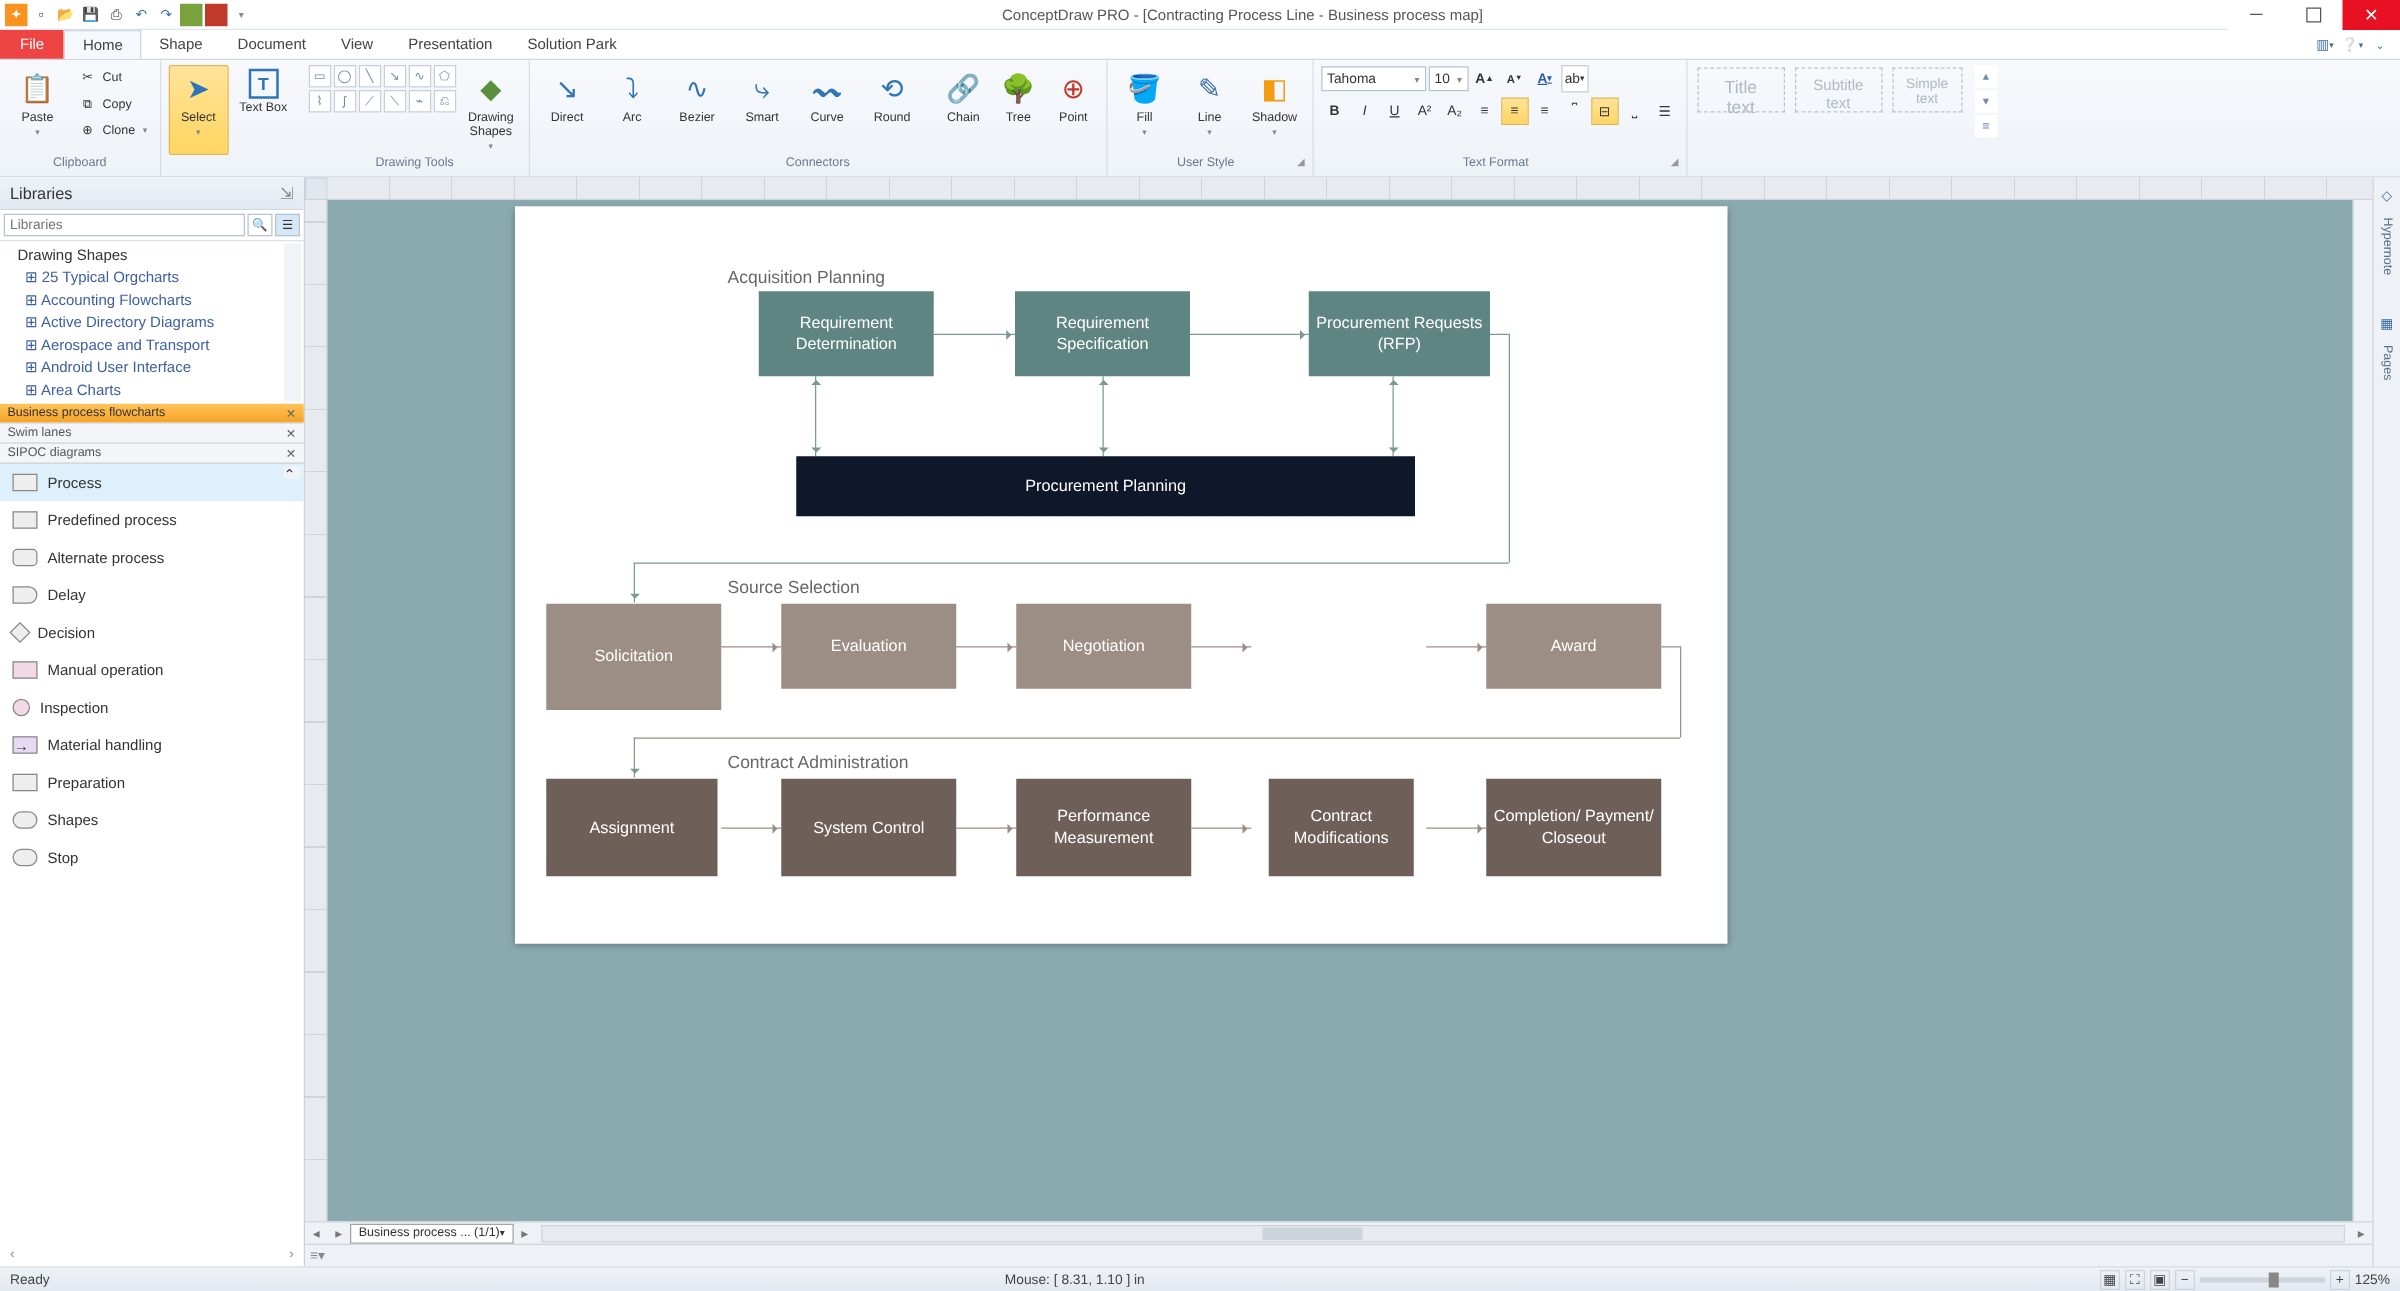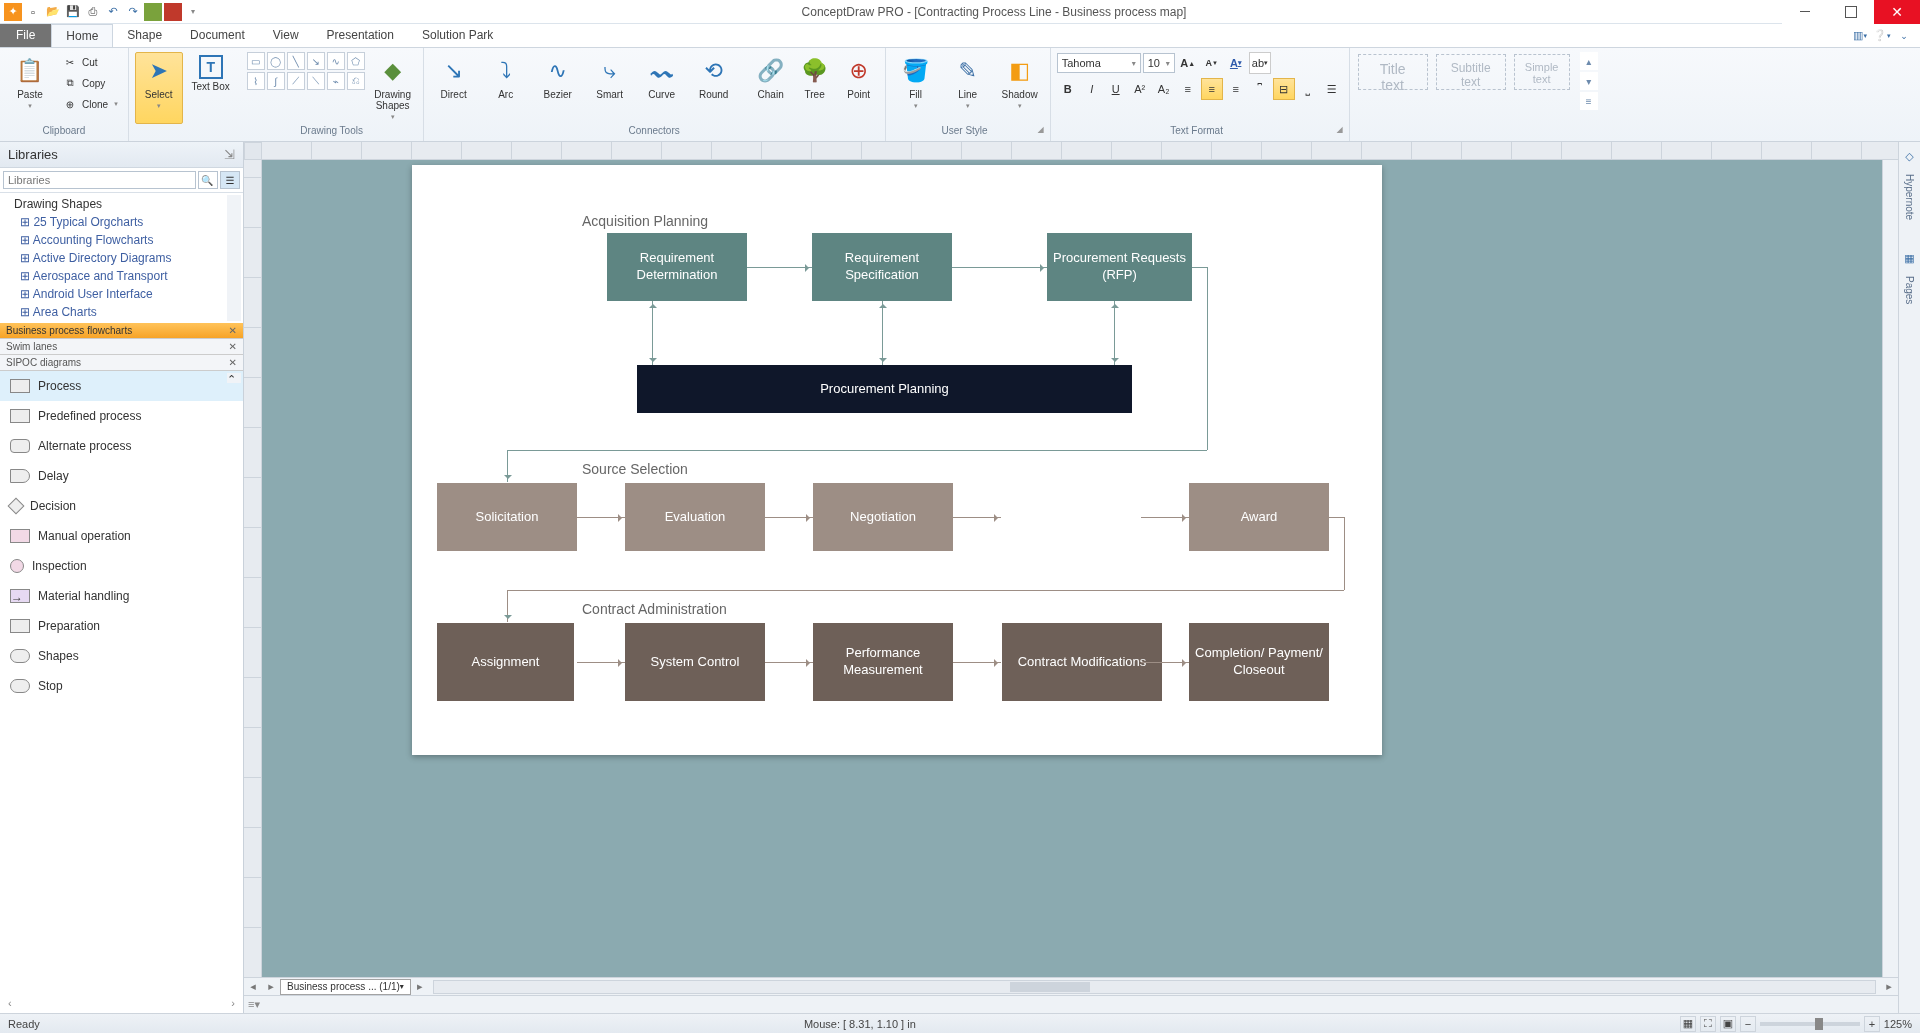--- a/index.html
+++ b/index.html
@@ -12,21 +12,21 @@
 .titlebar .title{flex:1;text-align:center;color:#555;font-size:12px;}
 .win-ctrl{display:flex;}
 .win-btn{width:46px;height:24px;display:flex;align-items:center;justify-content:center;background:#fff;}
 .win-btn.min::before{content:"";width:10px;height:1px;background:#555;}
 .win-btn.max::before{content:"";width:10px;height:10px;border:1px solid #555;}
 .win-btn.close{background:#e81123;color:#fff;font-size:14px;}
 
 
 .menubar{height:24px;background:#fff;display:flex;border-bottom:1px solid #ced6df;}
 .mtab{padding:4px 14px;font-size:12px;color:#444;cursor:pointer;}
-.mtab.file{background:#737373;color:#fff;padding:4px 16px;}
+.mtab.file{background:#ef4444;color:#fff;padding:4px 16px;}
 .mtab.active{background:#f5f8fc;border:1px solid #cdd6e0;border-bottom:none;}
 .menubar-right{margin-left:auto;display:flex;align-items:center;gap:6px;padding-right:8px;}
 .small-icon{width:16px;height:16px;display:inline-flex;align-items:center;justify-content:center;color:#3a6ea5;}
 
 
 .ribbon{height:94px;background:linear-gradient(#f7f9fc,#eef3f8);border-bottom:1px solid #cbd3dc;display:flex;}
 .rgroup{border-right:1px solid #d7dee6;padding:2px 6px 0 6px;display:flex;flex-direction:column;justify-content:space-between;}
 .rgroup-body{display:flex;gap:4px;align-items:flex-start;flex:1;padding-top:2px;}
 .rgroup-label{height:16px;text-align:center;font-size:10px;color:#6a7a8c;}
 .rbtn{padding:2px;border:1px solid transparent;text-align:center;cursor:pointer;border-radius:2px;}
@@ -469,40 +469,40 @@
 
           <div class="node teal2" style="left:225px;top:200px;width:495px;height:48px;">Procurement Planning</div>
 
           <div class="poly" style="left:780px;top:102px;width:15px;height:0;border-width:1px 0 0 0;"></div>
           <div class="poly" style="left:795px;top:102px;width:0;height:183px;border-width:0 0 0 1px;"></div>
           <div class="poly" style="left:95px;top:285px;width:700px;height:0;border-width:1px 0 0 0;"></div>
           <div class="arrow-v down" style="left:95px;top:285px;height:32px;"></div>
 
           <div class="phase-label" style="left:170px;top:296px;">Source Selection</div>
 
-          <div class="node brown" style="left:25px;top:318px;width:140px;height:68px;">Solicitation</div>
+          <div class="node brown" style="left:25px;top:318px;width:140px;height:85px;">Solicitation</div>
           <div class="node brown" style="left:213px;top:318px;width:140px;height:68px;">Evaluation</div>
           <div class="node brown" style="left:401px;top:318px;width:140px;height:68px;">Negotiation</div>
           <div class="node brown" style="left:777px;top:318px;width:140px;height:68px;">Award</div>
           <div class="arrow-h br" style="left:165px;top:352px;width:48px;"></div>
           <div class="arrow-h br" style="left:353px;top:352px;width:48px;"></div>
           <div class="arrow-h br" style="left:541px;top:352px;width:48px;"></div>
           <div class="arrow-h br" style="left:729px;top:352px;width:48px;"></div>
 
           <div class="poly br" style="left:917px;top:352px;width:15px;height:0;border-width:1px 0 0 0;"></div>
           <div class="poly br" style="left:932px;top:352px;width:0;height:73px;border-width:0 0 0 1px;"></div>
           <div class="poly br" style="left:95px;top:425px;width:837px;height:0;border-width:1px 0 0 0;"></div>
           <div class="arrow-v down" style="left:95px;top:425px;height:32px;border-left-color:#9d8e85;"></div>
 
           <div class="phase-label" style="left:170px;top:436px;">Contract Administration</div>
 
           <div class="node brown2" style="left:25px;top:458px;width:137px;height:78px;">Assignment</div>
           <div class="node brown2" style="left:213px;top:458px;width:140px;height:78px;">System Control</div>
           <div class="node brown2" style="left:401px;top:458px;width:140px;height:78px;">Performance Measurement</div>
-          <div class="node brown2" style="left:590px;top:458px;width:160px;height:78px;">Contract Modifications</div>
+          <div class="node brown2" style="left:603px;top:458px;width:116px;height:78px;">Contract Modifications</div>
           <div class="node brown2" style="left:777px;top:458px;width:140px;height:78px;">Completion/ Payment/ Closeout</div>
           <div class="arrow-h br" style="left:165px;top:497px;width:48px;"></div>
           <div class="arrow-h br" style="left:353px;top:497px;width:48px;"></div>
           <div class="arrow-h br" style="left:541px;top:497px;width:48px;"></div>
           <div class="arrow-h br" style="left:729px;top:497px;width:48px;"></div>
         </div>
       </div>
 
       <div style="width:16px;background:#eef2f6;border-left:1px solid #cdd4dc;"></div>
     </div>

